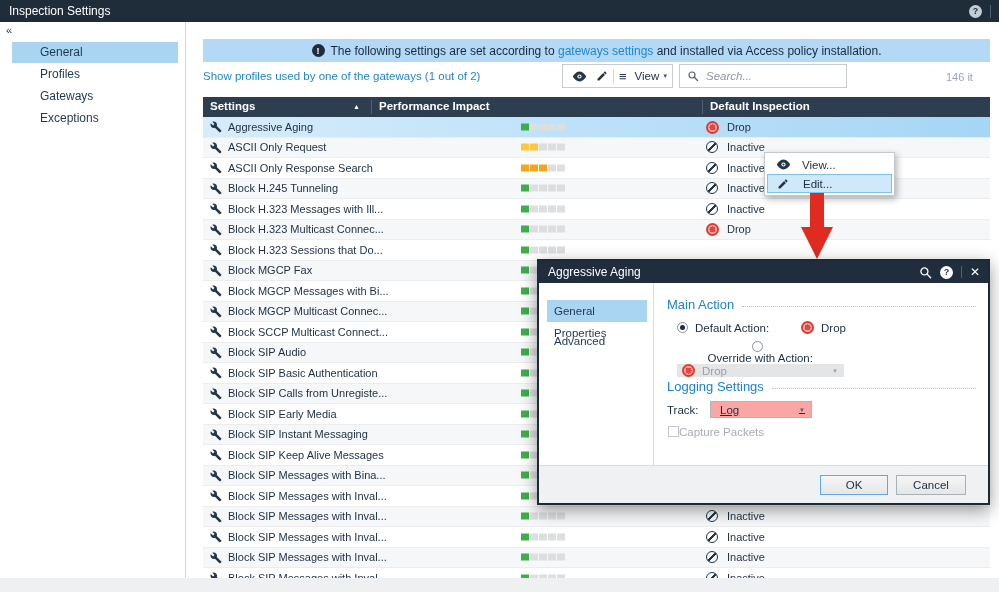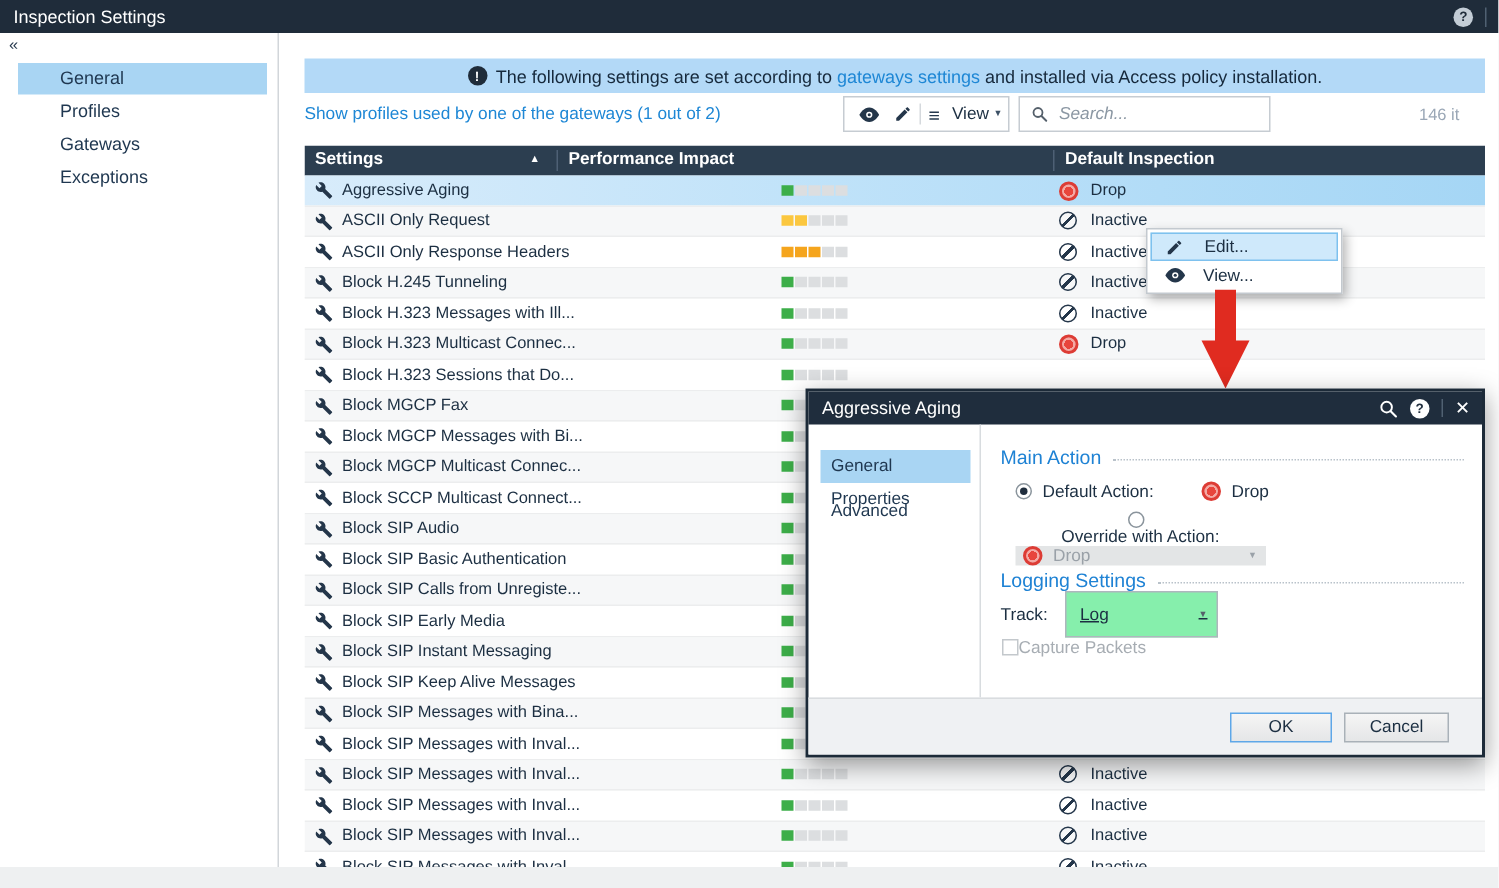--- a/index.html
+++ b/index.html
@@ -102,21 +102,21 @@
   .radio{width:11px;height:11px;border-radius:50%;border:1px solid #8a949c;background:#fff;margin-right:7px;
          display:flex;align-items:center;justify-content:center;box-sizing:border-box;flex:none;cursor:pointer;}
   .radio .dot{width:5px;height:5px;border-radius:50%;background:#1f2d3d;display:none;}
   .radio.on .dot{display:block;}
   .f-lbl{font-size:11.5px;color:#1c2f42;width:106px;white-space:nowrap;}
   .act-val{display:flex;align-items:center;gap:7px;font-size:11.5px;color:#1c2f42;}
   .combo-dis{width:167px;height:17px;background:#e3e5e6;display:flex;align-items:center;padding-left:5px;
              box-sizing:border-box;gap:7px;font-size:11.5px;color:#9aa1a8;}
   .combo-dis .caret{margin-left:auto;margin-right:6px;color:#9aa1a8;}
   .track-lbl{font-size:11.5px;color:#1c2f42;width:43px;}
-  .combo{width:102px;height:31px;background:#86efac;border:1px solid #aeb6bd;box-sizing:border-box;display:flex;
+  .combo{width:102px;height:17px;background:#fca5a5;border:1px solid #aeb6bd;box-sizing:border-box;display:flex;
          align-items:center;padding-left:9px;font-size:11.5px;color:#1c2f42;cursor:pointer;text-decoration:underline;}
   .combo .caret{margin-left:auto;margin-right:6px;color:#55606b;}
   .chk{width:11px;height:11px;border:1px solid #c3c8cc;background:#fff;box-sizing:border-box;flex:none;}
   .chk-lbl{font-size:11.5px;color:#a7adb3;margin-left:0;}
   .dlg-footer{position:absolute;left:0;right:0;bottom:0;height:38px;background:#eff1f3;border-top:1px solid #d9dcdf;box-sizing:border-box;}
   .btn{position:absolute;top:9px;height:20px;font-size:11.5px;color:#1c2f42;cursor:pointer;
        background:linear-gradient(#f5f5f5,#e5e6e7);display:flex;align-items:center;justify-content:center;box-sizing:border-box;}
   .btn-ok{right:100px;width:68px;border:1px solid #5ea7e8;}
   .btn-cancel{right:22px;width:70px;border:1px solid #a9b1b8;}
 </style>
@@ -219,21 +219,21 @@
           </span>
     <span class="st-ico ico-no"></span>
     <span class="st-label">Inactive</span>
   </div>
         <div class="row">
     <span class="w-ico">
       <svg width="12" height="12" viewBox="0 0 24 24">
               <path d="M22.7 19l-9.1-9.1c.9-2.3.4-5-1.5-6.9-2-2-5-2.4-7.4-1.3L9 6 6 9 1.6 4.7C.4 7.1.9 10.1 2.9 12.1c1.9 1.9 4.6 2.4 6.9 1.5l9.1 9.1c.4.4 1 .4 1.4 0l2.3-2.3c.5-.4.5-1.1.1-1.4z" fill="#24364a"></path>
             </svg>
     </span>
-    <span class="r-name">ASCII Only Response Headers</span>
+    <span class="r-name">ASCII Only Response Search</span>
     <span class="bars">
             <span class="seg orange"></span>
             <span class="seg orange"></span>
             <span class="seg orange"></span>
             <span class="seg "></span>
             <span class="seg "></span>
           </span>
     <span class="st-ico ico-no"></span>
     <span class="st-label">Inactive</span>
   </div>
@@ -574,37 +574,37 @@
             <span class="seg "></span>
             <span class="seg "></span>
           </span>
     <span class="st-ico ico-no"></span>
     <span class="st-label">Inactive</span>
   </div>
       </div>
   </div>
 
   <div class="ctx">
-    <div class="ctx-item hl">
-      <span class="mi">
-        <svg width="12" height="12" viewBox="0 0 24 24">
-            <path d="M3 17.3V21h3.7L17.9 9.8l-3.7-3.7L3 17.3zM20.8 6.9c.4-.4.4-1 0-1.4l-2.3-2.3c-.4-.4-1-.4-1.4 0l-1.9 1.9 3.7 3.7 1.9-1.9z" fill="#24364a"></path>
-          </svg>
-      </span>
-      <span class="ml">Edit...</span>
-    </div>
     <div class="ctx-item">
       <span class="mi">
         <svg width="15" height="11" viewBox="0 0 24 18">
             <path d="M12 1C6.5 1 2.4 6.6 1.2 9c1.2 2.4 5.3 8 10.8 8s9.6-5.6 10.8-8C21.6 6.6 17.5 1 12 1z" fill="#24364a"></path>
             <circle cx="12" cy="9" r="3.4" fill="#fff"></circle>
             <circle cx="12" cy="9" r="1.7" fill="#24364a"></circle>
           </svg>
       </span>
       <span class="ml">View...</span>
+    </div>
+    <div class="ctx-item hl">
+      <span class="mi">
+        <svg width="12" height="12" viewBox="0 0 24 24">
+            <path d="M3 17.3V21h3.7L17.9 9.8l-3.7-3.7L3 17.3zM20.8 6.9c.4-.4.4-1 0-1.4l-2.3-2.3c-.4-.4-1-.4-1.4 0l-1.9 1.9 3.7 3.7 1.9-1.9z" fill="#24364a"></path>
+          </svg>
+      </span>
+      <span class="ml">Edit...</span>
     </div>
   </div>
 
   <svg class="arrow" width="46" height="67" viewBox="0 0 46 67">
     <polygon points="16,0 30,0 30,34 39,34 23,66 7,34 16,34" fill="#e02b20"></polygon>
   </svg>
 
   <div class="dlg">
     <div class="dlg-title">
       <span>Aggressive Aging</span>

